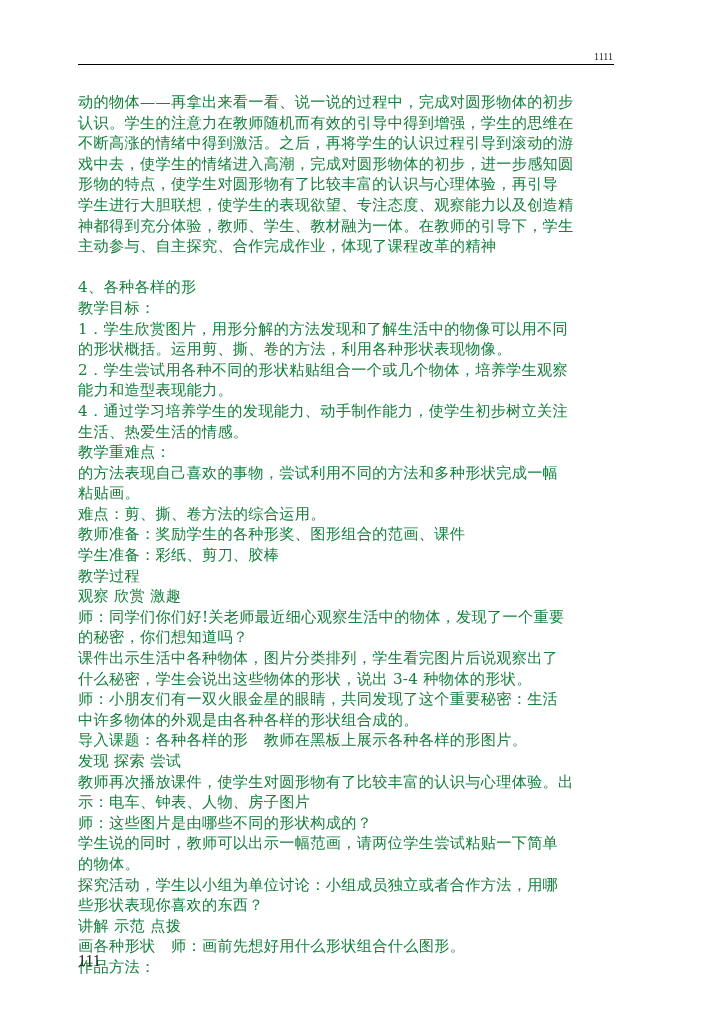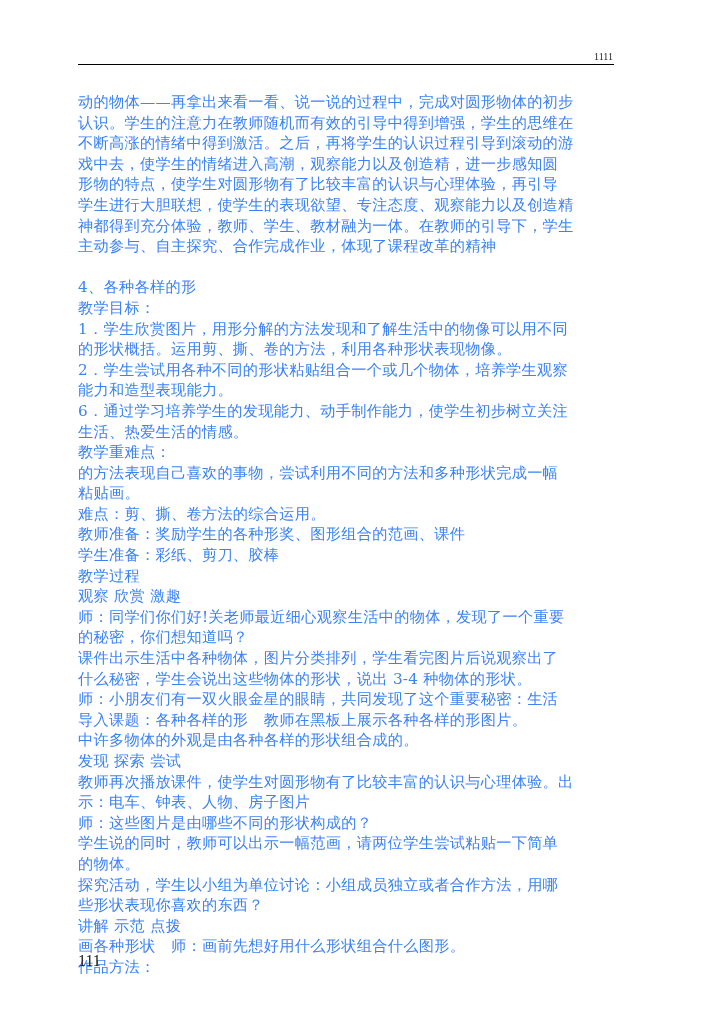--- a/index.html
+++ b/index.html
@@ -9,70 +9,70 @@
     position: absolute; right: 111px; top: 51px;
     font-family: "Liberation Serif", serif; font-size: 10px; color: #222;
   }
   .header-rule {
     position: absolute; left: 78px; top: 64px; width: 536px; height: 0;
     border-top: 1px solid #000;
   }
   .body-text {
     position: absolute; left: 78px; top: 92px; width: 540px;
     font-family: "DejaVu Serif", "Liberation Serif", serif;
-    font-size: 15.2px; line-height: 20.6px; color: #3b82f6;
+    font-size: 15.2px; line-height: 20.6px; color: #15803d;
     letter-spacing: 0.3px;
   }
   .body-text p { margin: 0; white-space: nowrap; }
   .body-text .blank { height: 20.6px; }
   .footer-num {
     position: absolute; left: 78px; top: 952px;
     font-family: "Liberation Serif", serif; font-size: 16px; color: #222;
   }
 </style>
 </head>
 <body>
 
 <div class="page">
   <div class="header-num">1111</div>
   <div class="header-rule"></div>
 
   <div class="body-text" id="body-text">
       <p>动的物体——再拿出来看一看、说一说的过程中，完成对圆形物体的初步</p>
       <p>认识。学生的注意力在教师随机而有效的引导中得到增强，学生的思维在</p>
       <p>不断高涨的情绪中得到激活。之后，再将学生的认识过程引导到滚动的游</p>
-      <p>戏中去，使学生的情绪进入高潮，观察能力以及创造精，进一步感知圆</p>
+      <p>戏中去，使学生的情绪进入高潮，完成对圆形物体的初步，进一步感知圆</p>
       <p>形物的特点，使学生对圆形物有了比较丰富的认识与心理体验，再引导</p>
       <p>学生进行大胆联想，使学生的表现欲望、专注态度、观察能力以及创造精</p>
       <p>神都得到充分体验，教师、学生、教材融为一体。在教师的引导下，学生</p>
       <p>主动参与、自主探究、合作完成作业，体现了课程改革的精神</p>
       <p class="blank"></p>
       <p>4、各种各样的形</p>
       <p>教学目标：</p>
       <p>1．学生欣赏图片，用形分解的方法发现和了解生活中的物像可以用不同</p>
       <p>的形状概括。运用剪、撕、卷的方法，利用各种形状表现物像。</p>
       <p>2．学生尝试用各种不同的形状粘贴组合一个或几个物体，培养学生观察</p>
       <p>能力和造型表现能力。</p>
-      <p>6．通过学习培养学生的发现能力、动手制作能力，使学生初步树立关注</p>
+      <p>4．通过学习培养学生的发现能力、动手制作能力，使学生初步树立关注</p>
       <p>生活、热爱生活的情感。</p>
       <p>教学重难点：</p>
       <p>的方法表现自己喜欢的事物，尝试利用不同的方法和多种形状完成一幅</p>
       <p>粘贴画。</p>
       <p>难点：剪、撕、卷方法的综合运用。</p>
       <p>教师准备：奖励学生的各种形奖、图形组合的范画、课件</p>
       <p>学生准备：彩纸、剪刀、胶棒</p>
       <p>教学过程</p>
       <p>观察 欣赏 激趣</p>
       <p>师：同学们你们好!关老师最近细心观察生活中的物体，发现了一个重要</p>
       <p>的秘密，你们想知道吗？</p>
       <p>课件出示生活中各种物体，图片分类排列，学生看完图片后说观察出了</p>
       <p>什么秘密，学生会说出这些物体的形状，说出 3-4 种物体的形状。</p>
       <p>师：小朋友们有一双火眼金星的眼睛，共同发现了这个重要秘密：生活</p>
+      <p>中许多物体的外观是由各种各样的形状组合成的。</p>
       <p>导入课题：各种各样的形　教师在黑板上展示各种各样的形图片。</p>
-      <p>中许多物体的外观是由各种各样的形状组合成的。</p>
       <p>发现 探索 尝试</p>
       <p>教师再次播放课件，使学生对圆形物有了比较丰富的认识与心理体验。出</p>
       <p>示：电车、钟表、人物、房子图片</p>
       <p>师：这些图片是由哪些不同的形状构成的？</p>
       <p>学生说的同时，教师可以出示一幅范画，请两位学生尝试粘贴一下简单</p>
       <p>的物体。</p>
       <p>探究活动，学生以小组为单位讨论：小组成员独立或者合作方法，用哪</p>
       <p>些形状表现你喜欢的东西？</p>
       <p>讲解 示范 点拨</p>
       <p>画各种形状　师：画前先想好用什么形状组合什么图形。</p>

